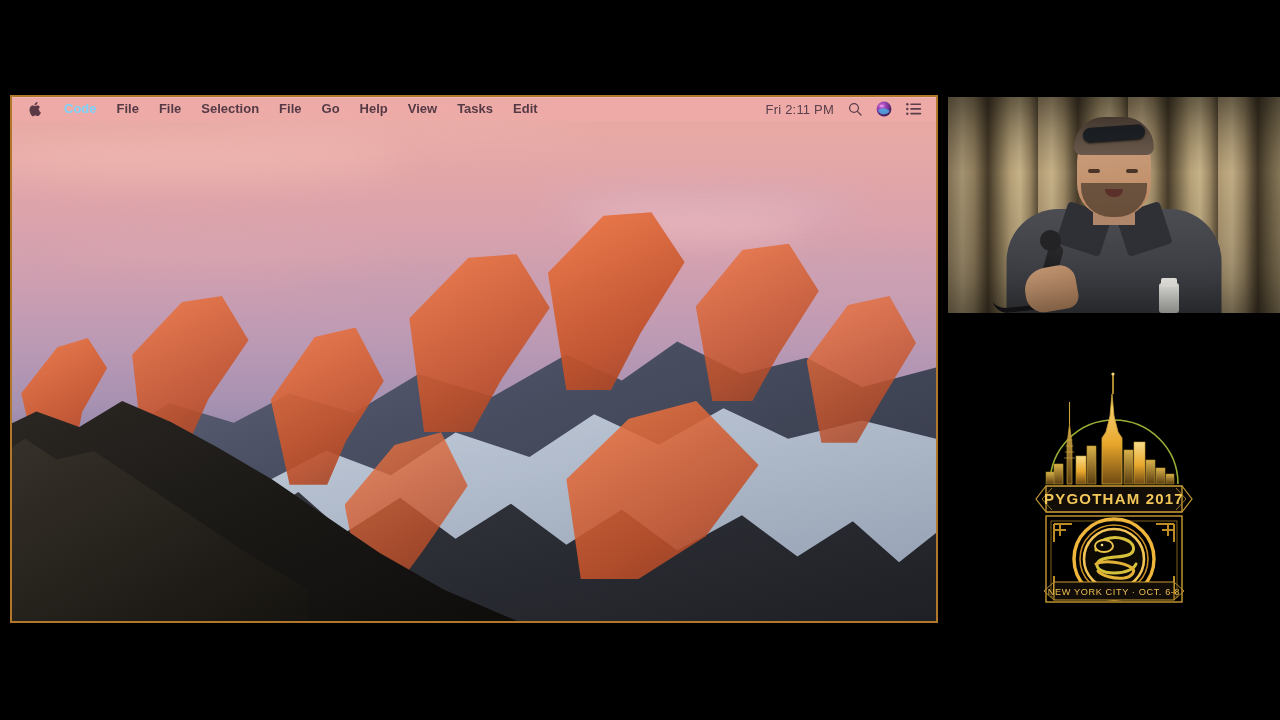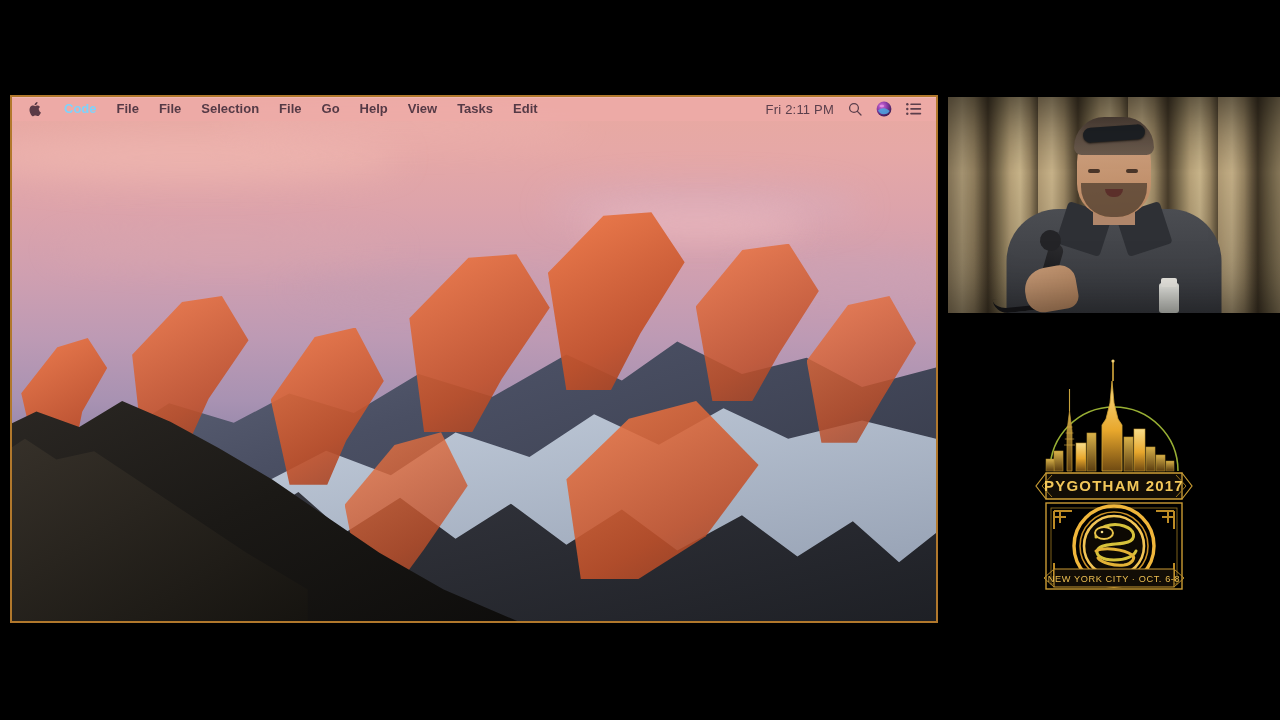--- a/index.html
+++ b/index.html
@@ -134,21 +134,21 @@
     background:linear-gradient(160deg,#c79a76,#a97c58);border-radius:22px 16px 12px 18px;
     transform:rotate(-10deg);}
   #bottle{position:absolute;left:160px;bottom:0;width:20px;height:30px;
     background:linear-gradient(180deg,#e9e9e4,#b9bbb5);border-radius:3px;}
   #bottle-cap{position:absolute;left:162px;bottom:26px;width:16px;height:9px;
     background:#eceae4;border-radius:2px;}
   #webcam-vignette{position:absolute;inset:0;
     box-shadow:inset 0 0 60px rgba(0,0,0,.55);pointer-events:none;}
 
   
-  #logo{position:absolute;left:1032px;top:359px;width:164px;height:232px;}
+  #logo{position:absolute;left:1032px;top:372px;width:164px;height:232px;}
   #logo svg{display:block;width:164px;height:232px;}
 </style>
 </head>
 <body>
 
 <div id="stage">
 
   <div id="screen-panel">
 
     <div id="wallpaper">

